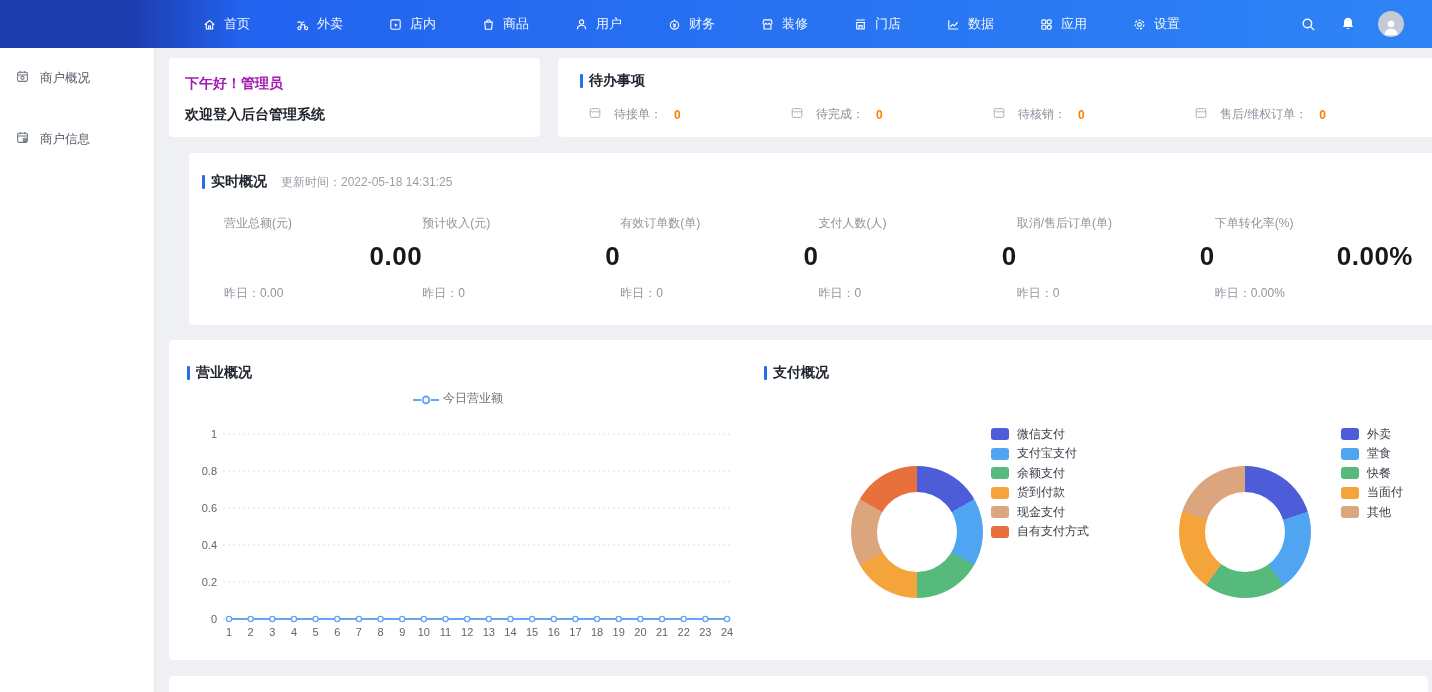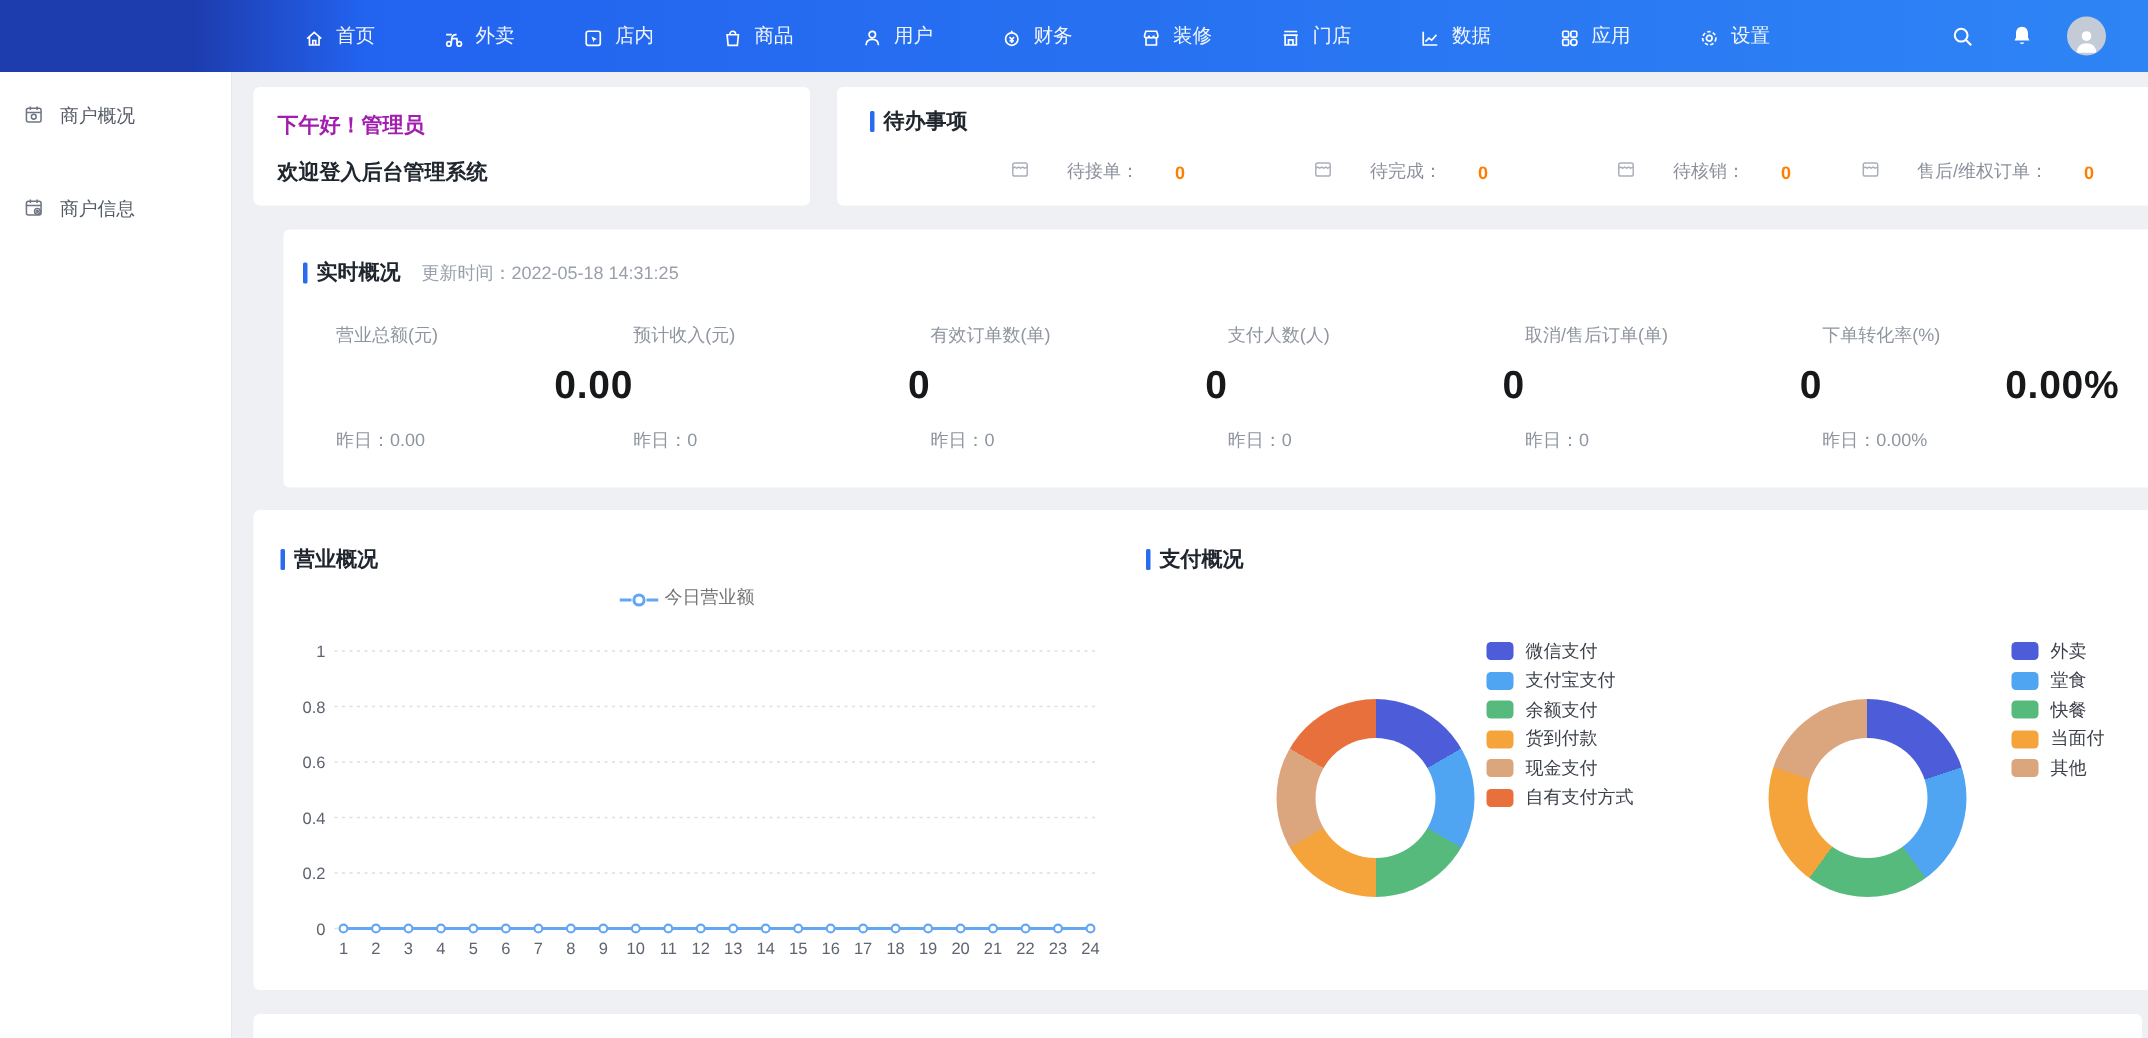--- a/index.html
+++ b/index.html
@@ -4,51 +4,51 @@
 <style>
   * { margin:0; padding:0; box-sizing:border-box; }
   html,body { width:1432px; height:692px; overflow:hidden;
     font-family:"Liberation Sans","DejaVu Sans",sans-serif; background:#eef0f4; }
 
   
   .navbar { position:absolute; left:0; top:0; width:1432px; height:48px;
     background:linear-gradient(90deg,#1d3cae 0%,#1d3cae 9%,#2263ef 17%,#2e84f5 100%);
     display:flex; align-items:center; }
   .nav-menu { display:flex; align-items:center; gap:45px; padding-left:202px; }
-  .nav-item { display:flex; align-items:flex-end; gap:7px; color:#f2f6ff;
+  .nav-item { display:flex; align-items:center; gap:7px; color:#f2f6ff;
     font-size:13px; cursor:pointer; white-space:nowrap; }
   .nav-item svg { display:block; }
   .nav-right { position:absolute; right:28px; top:0; height:48px;
     display:flex; align-items:center; gap:20px; }
   .icon-btn { width:20px; height:20px; display:flex; align-items:center; justify-content:center; cursor:pointer; }
   .avatar { width:26px; height:26px; border-radius:50%; background:#c3cbd6;
     display:flex; align-items:flex-end; justify-content:center; overflow:hidden; cursor:pointer; }
 
   
   .sidebar { position:absolute; left:0; top:48px; width:155px; height:644px;
     background:#ffffff; border-right:1px solid #e7e9ee; }
-  .side-item { display:flex; align-items:flex-start; gap:10px; padding:14px 0 14px 15px;
-    margin-top:7px; font-size:12.5px; color:#545a66; cursor:pointer;font-family:Liberation Serif, serif; }
+  .side-item { display:flex; align-items:flex-end; gap:10px; padding:14px 0 14px 15px;
+    margin-top:7px; font-size:12.5px; color:#545a66; cursor:pointer; }
   .side-item + .side-item { margin-top:15px; }
 
   
   .main { position:absolute; left:156px; top:48px; width:1276px; height:644px; background:#eef0f4; }
   .card { position:absolute; background:#ffffff; border-radius:4px; }
 
   .card-welcome { left:13px; top:10px; width:371px; height:79px; padding:17px 0 0 16px; }
   .welcome-line1 { font-size:14px; font-weight:bold; color:#a21caf; }
   .welcome-line2 { font-size:14px; font-weight:bold; color:#20262e; margin-top:13px; }
 
   .card-todo { left:402px; top:10px; width:980px; height:79px; padding:14px 0 0 22px; }
   .sec-title { display:flex; align-items:center; gap:6px; }
   .sec-bar { width:3px; height:14px; background:#2a6cf0; border-radius:1px; }
   .sec-text { font-size:14px; font-weight:bold; color:#20262e; }
   .sec-sub { font-size:12px; color:#9aa0a9; margin-left:8px; }
   .todo-items { display:grid; grid-template-columns:repeat(4,202px); margin:16px 0 0 8px; }
-  .todo-item { display:flex; align-items:center; gap:24px; font-size:12px; color:#8b919c; cursor:pointer;justify-content:flex-end; }
+  .todo-item { display:flex; align-items:center; gap:12px; font-size:12px; color:#8b919c; cursor:pointer; }
   .todo-item .num { color:#ff7d00; font-weight:bold; }
 
   .card-realtime { left:13px; top:105px; width:1259px; height:172px; padding:20px 0 0 13px;margin-left:20px; }
   .stats { position:absolute; left:35px; right:35px; top:62px;
     display:grid; grid-template-columns:repeat(6,1fr); }
   .stat-label { font-size:12px; color:#8f959e; }
   .stat-value { font-size:26px; font-weight:bold; color:#17181a; margin-top:9px; letter-spacing:.5px;text-align:right; }
   .stat-yday  { font-size:12px; color:#8f959e; margin-top:13px; }
 
   .card-charts { left:13px; top:292px; width:1427px; height:320px; }

